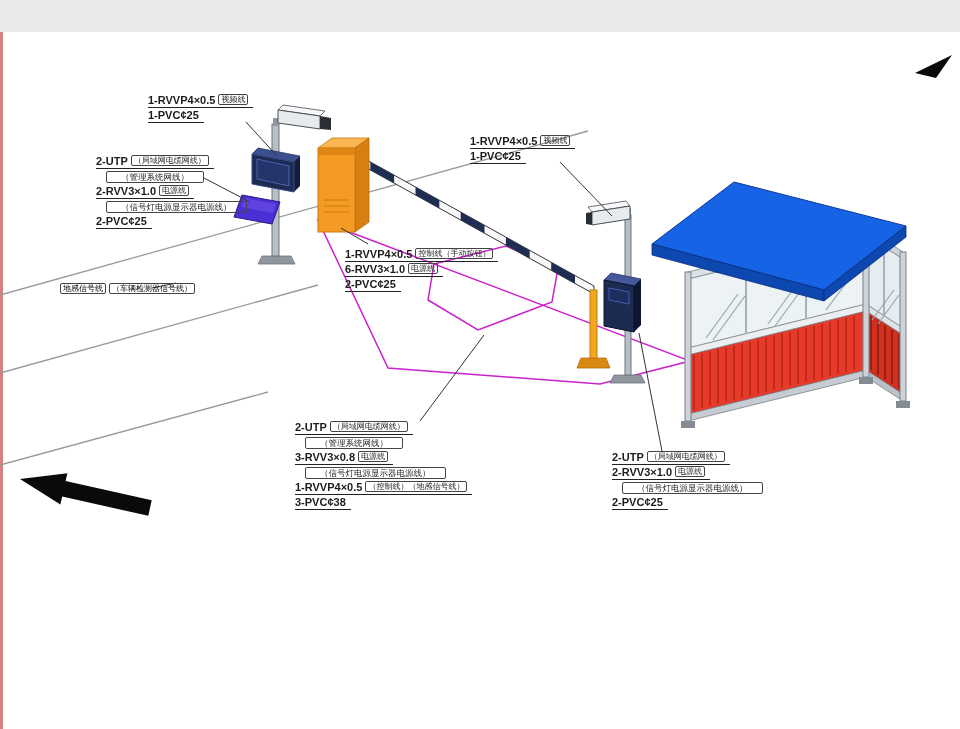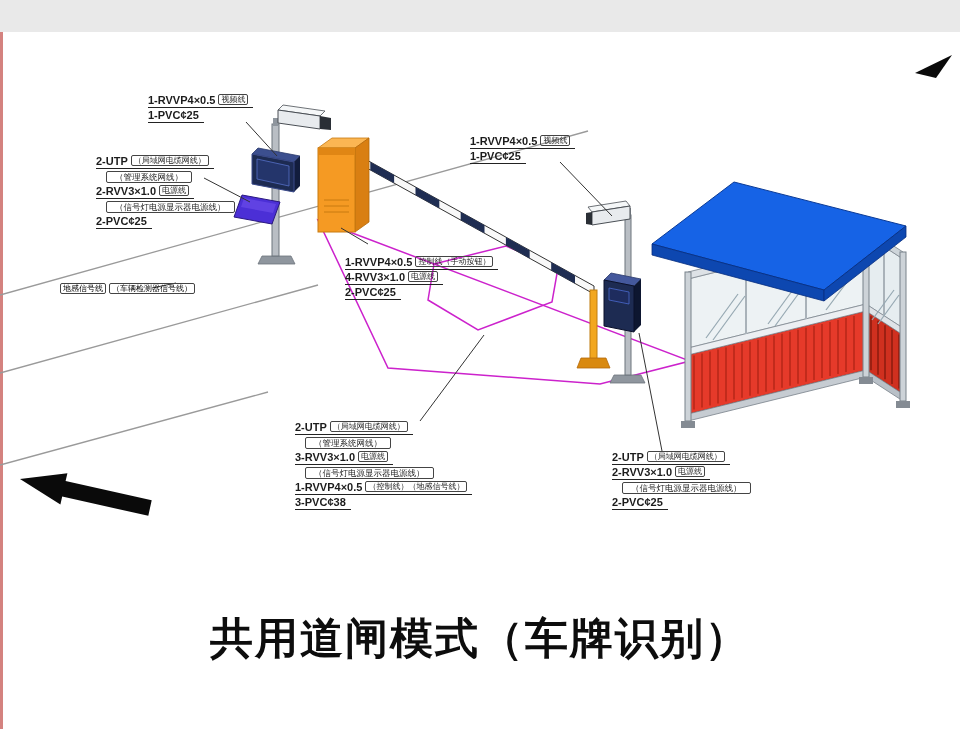--- a/index.html
+++ b/index.html
@@ -6,21 +6,21 @@
   .stage{position:relative;width:960px;height:729px;background:#ffffff;overflow:hidden;
          font-family:"Liberation Sans","DejaVu Sans",sans-serif;margin-top:32px;}
   .edge-strip{position:absolute;left:0;top:0;width:3px;height:100%;background:#d4827f;}
   svg{position:absolute;left:0;top:0;}
   .lab{position:absolute;font-weight:bold;font-size:11px;color:#1c1c1c;white-space:nowrap;line-height:1.25;z-index:5;}
   .ln{display:table;margin-bottom:1px;}
   .u{border-bottom:1.3px solid #222;padding:0 5px 1px 0;}
   .bx{display:inline-block;font-size:8px;font-weight:normal;border:1px solid #444;border-radius:2px;
       padding:0 2px;margin-left:3px;vertical-align:2px;line-height:1.15;}
   .sm{display:inline-block;font-size:8.5px;font-weight:normal;border:1px solid #444;border-radius:2px;
-      padding:0 8px;margin:1px 0 1px 10px;line-height:1.2;text-align:center;}
+      padding:0 14px;margin:1px 0 1px 10px;line-height:1.2;text-align:center;}
   .ground-lab{position:absolute;left:60px;top:247px;z-index:5;}
   .title{position:absolute;left:0;right:0;top:578px;text-align:center;z-index:5;
          font-size:43px;font-weight:600;letter-spacing:2px;color:#0d0d0d;}
 </style>
 </head>
 <body>
 
 <div class="stage">
   <div class="edge-strip"></div>
 
@@ -206,26 +206,26 @@
         <span class="u"><span>2-RVV3×1.0</span><span class="bx">电源线</span></span>
       </div>
     <div class="ln">
         <span class="sm">（信号灯电源显示器电源线）</span>
       </div>
     <div class="ln">
         <span class="u"><span>2-PVC¢25</span></span>
       </div>
   </div>
 
-  <div class="lab" style="left:345px;top:224px">
+  <div class="lab" style="left:345px;top:216px">
     <div class="ln">
         <span class="u"><span>1-RVVP4×0.5</span><span class="bx">控制线（手动按钮）</span></span>
       </div>
     <div class="ln">
-        <span class="u"><span>4-RVV3×1.0</span><span class="bx">电源线</span></span>
+        <span class="u"><span>6-RVV3×1.0</span><span class="bx">电源线</span></span>
       </div>
     <div class="ln">
         <span class="u"><span>2-PVC¢25</span></span>
       </div>
   </div>
 
   <div class="lab" style="left:470px;top:103px">
     <div class="ln">
         <span class="u"><span>1-RVVP4×0.5</span><span class="bx">视频线</span></span>
       </div>
@@ -235,21 +235,21 @@
   </div>
 
   <div class="lab" style="left:295px;top:389px">
     <div class="ln">
         <span class="u"><span>2-UTP</span><span class="bx">（局域网电缆网线）</span></span>
       </div>
     <div class="ln">
         <span class="sm">（管理系统网线）</span>
       </div>
     <div class="ln">
-        <span class="u"><span>3-RVV3×1.0</span><span class="bx">电源线</span></span>
+        <span class="u"><span>3-RVV3×0.8</span><span class="bx">电源线</span></span>
       </div>
     <div class="ln">
         <span class="sm">（信号灯电源显示器电源线）</span>
       </div>
     <div class="ln">
         <span class="u"><span>1-RVVP4×0.5</span><span class="bx">（控制线）（地感信号线）</span></span>
       </div>
     <div class="ln">
         <span class="u"><span>3-PVC¢38</span></span>
       </div>
@@ -267,14 +267,13 @@
       </div>
     <div class="ln">
         <span class="u"><span>2-PVC¢25</span></span>
       </div>
   </div>
 
   <div class="ground-lab">
     <span class="bx" style="margin-left:0">地感信号线</span><span class="bx">（车辆检测器信号线）</span>
   </div>
 
-  <div class="title">共用道闸模式（车牌识别）</div>
 </div>
 
 </body></html>

